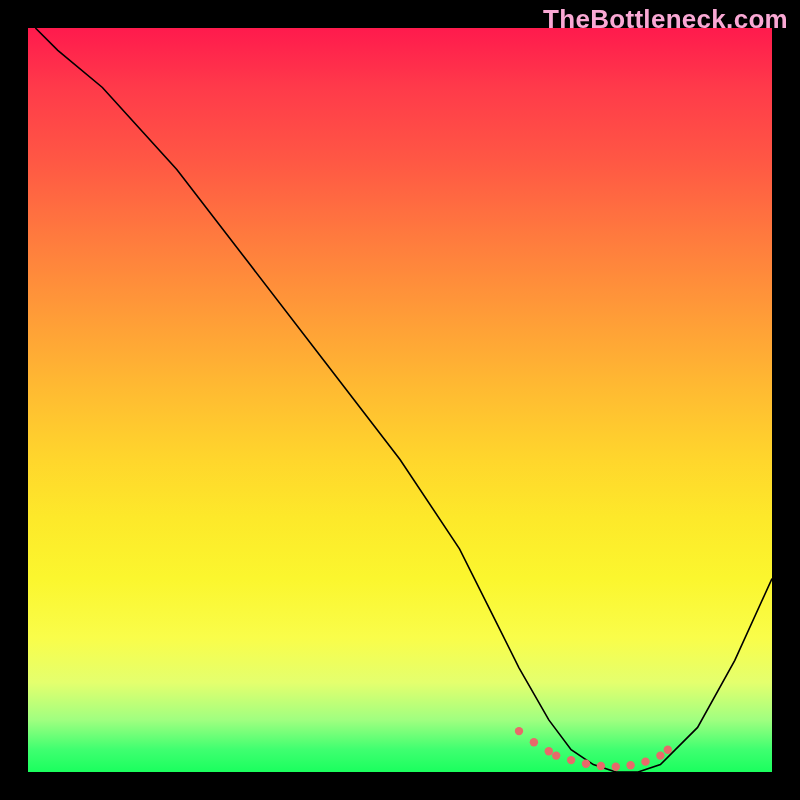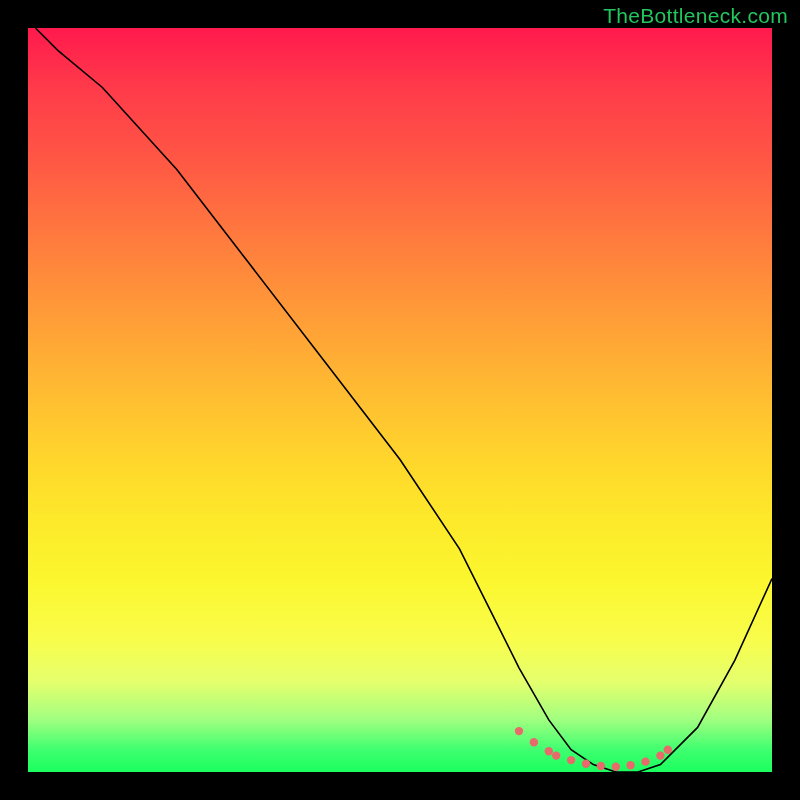--- a/index.html
+++ b/index.html
@@ -8,23 +8,23 @@
     height: 800px;
     background: #000;
     position: relative;
     font-family: Arial, sans-serif;
     overflow: hidden;
   }
   .watermark {
     position: absolute;
     top: 4px;
     right: 12px;
-    font-size: 21px;
-    font-weight: normal;
-    color: #22c55e;
+    font-size: 26px;
+    font-weight: bold;
+    color: #f9a8d4;
     z-index: 10;
     letter-spacing: 0.3px;
   }
   .plot-area {
     position: absolute;
     left: 28px;
     top: 28px;
     width: 744px;
     height: 744px;
     background: linear-gradient(to bottom,

